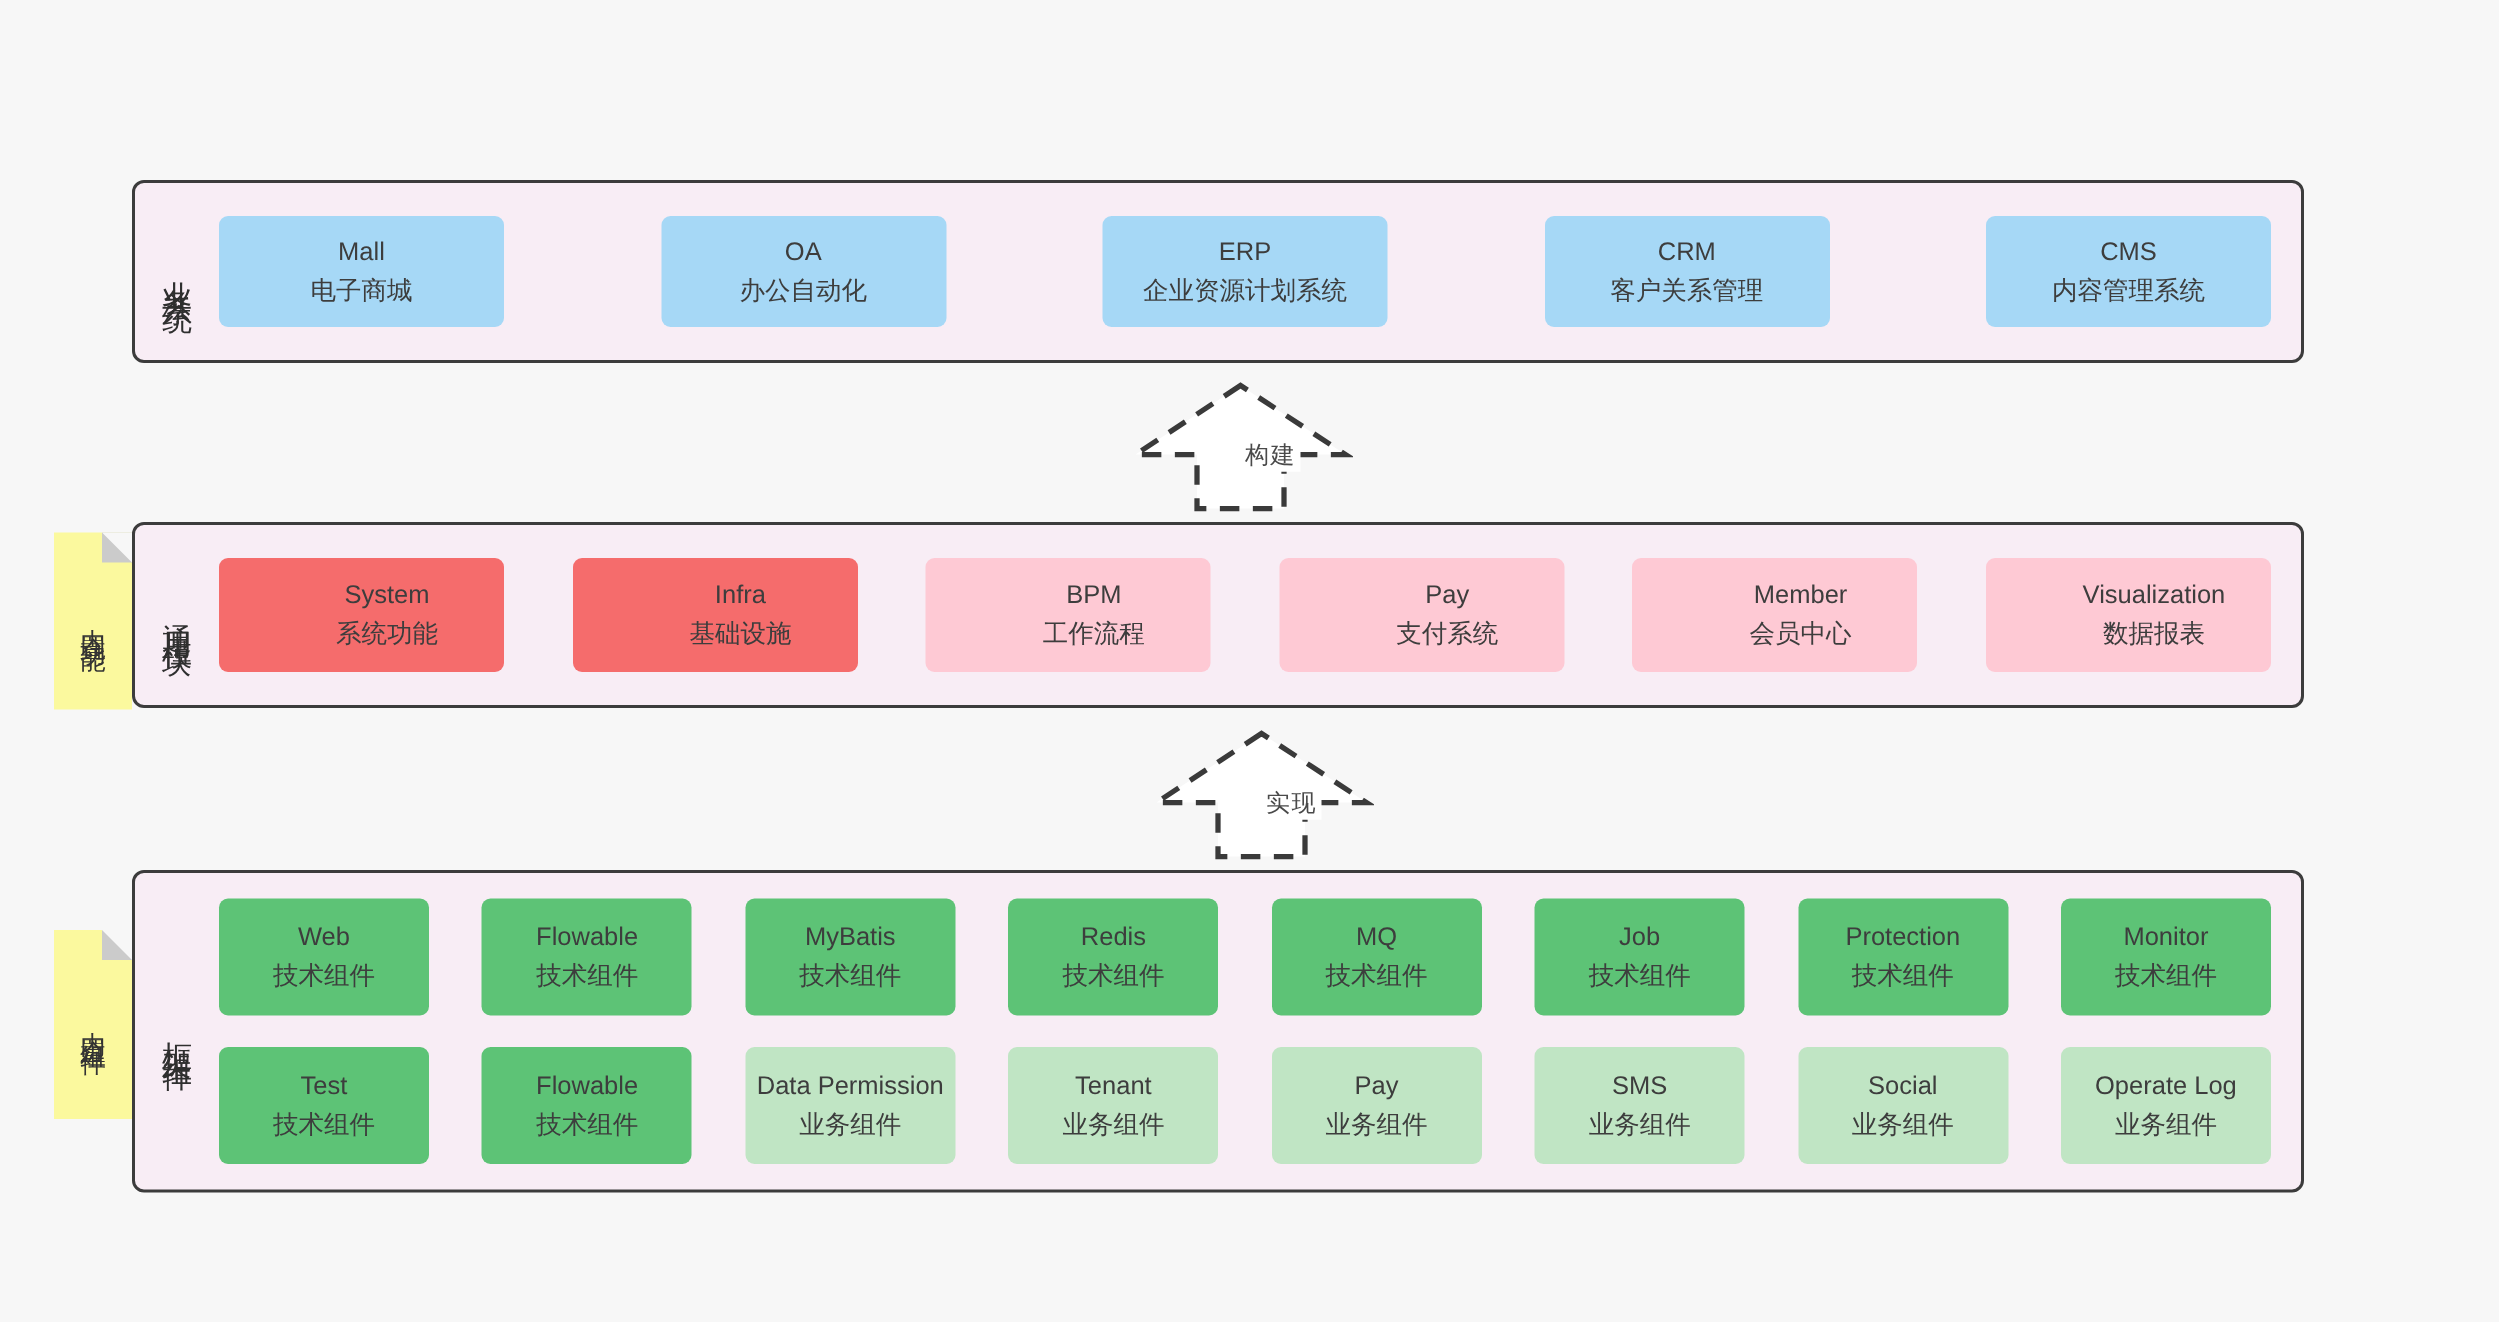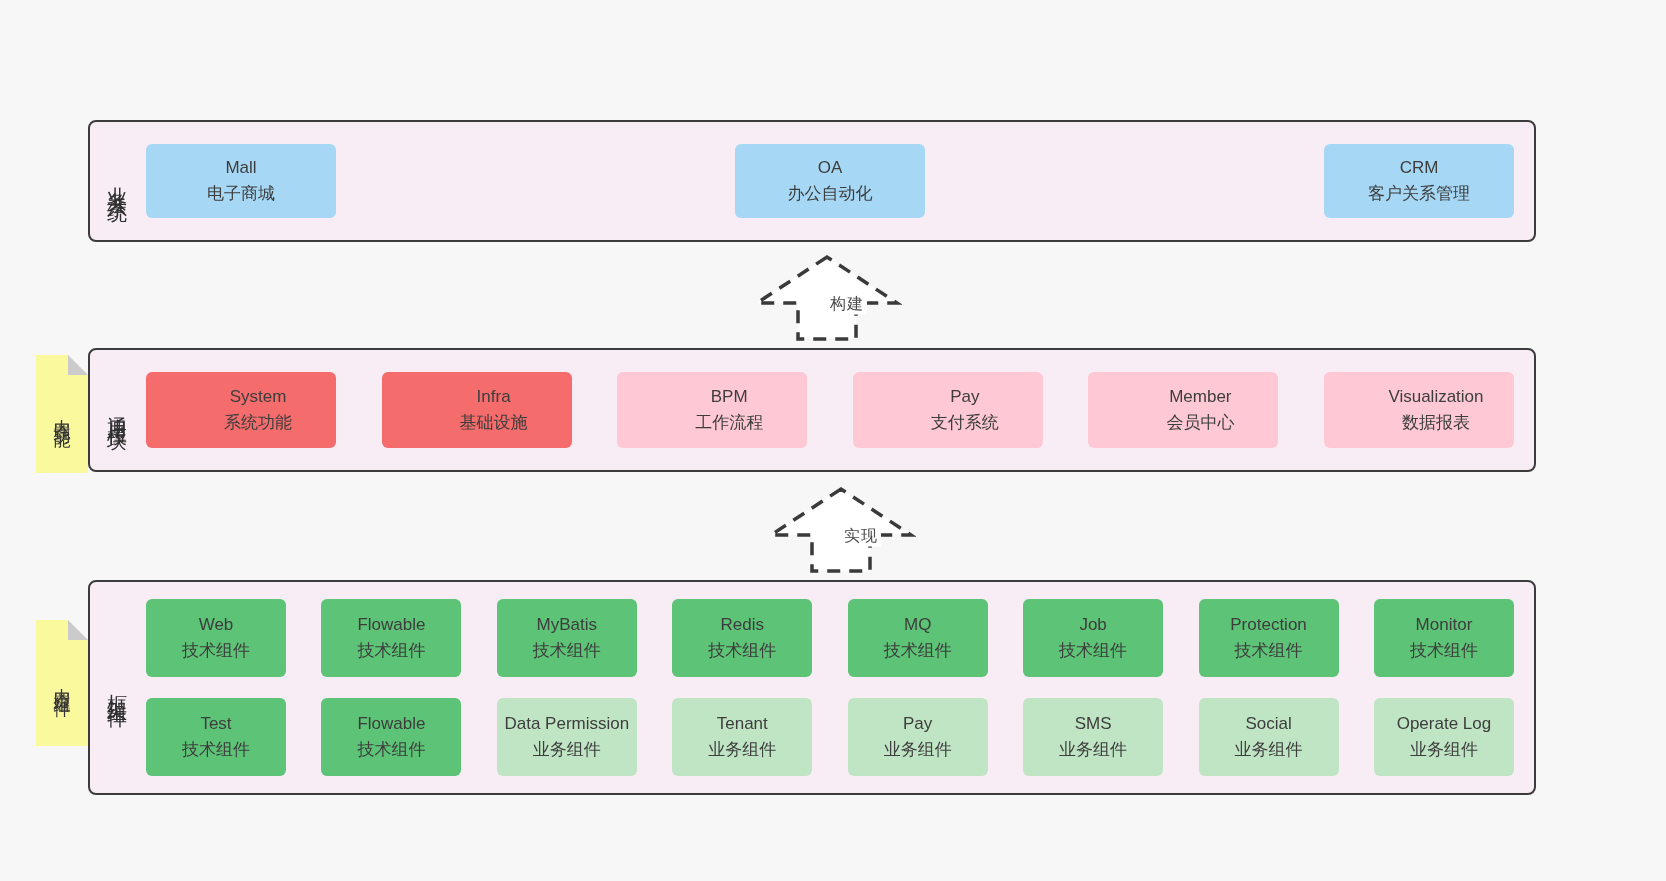--- a/index.html
+++ b/index.html
@@ -90,22 +90,30 @@
     <div class="panel-body">
       <div class="box box-wide blue">
         <div>Mall</div>
         <div>电子商城</div>
       </div>
       <div class="box box-wide blue">
         <div>OA</div>
         <div>办公自动化</div>
       </div>
       <div class="box box-wide blue">
+        <div>ERP</div>
+        <div>企业资源计划系统</div>
+      </div>
+      <div class="box box-wide blue">
         <div>CRM</div>
         <div>客户关系管理</div>
+      </div>
+      <div class="box box-wide blue">
+        <div>CMS</div>
+        <div>内容管理系统</div>
       </div>
     </div>
   </div>
 
   <div class="arrow" style="left:752px;top:254px;">
     <svg viewBox="0 0 150 88">
       <polygon points="75,3 5,49 46,49 46,85 104,85 104,49 145,49" fill="#ffffff" stroke="#3a3a3a" stroke-width="3.5" stroke-dasharray="13 9" stroke-linejoin="miter"></polygon>
     </svg>
     <div class="arrow-label">构建</div>
   </div>

